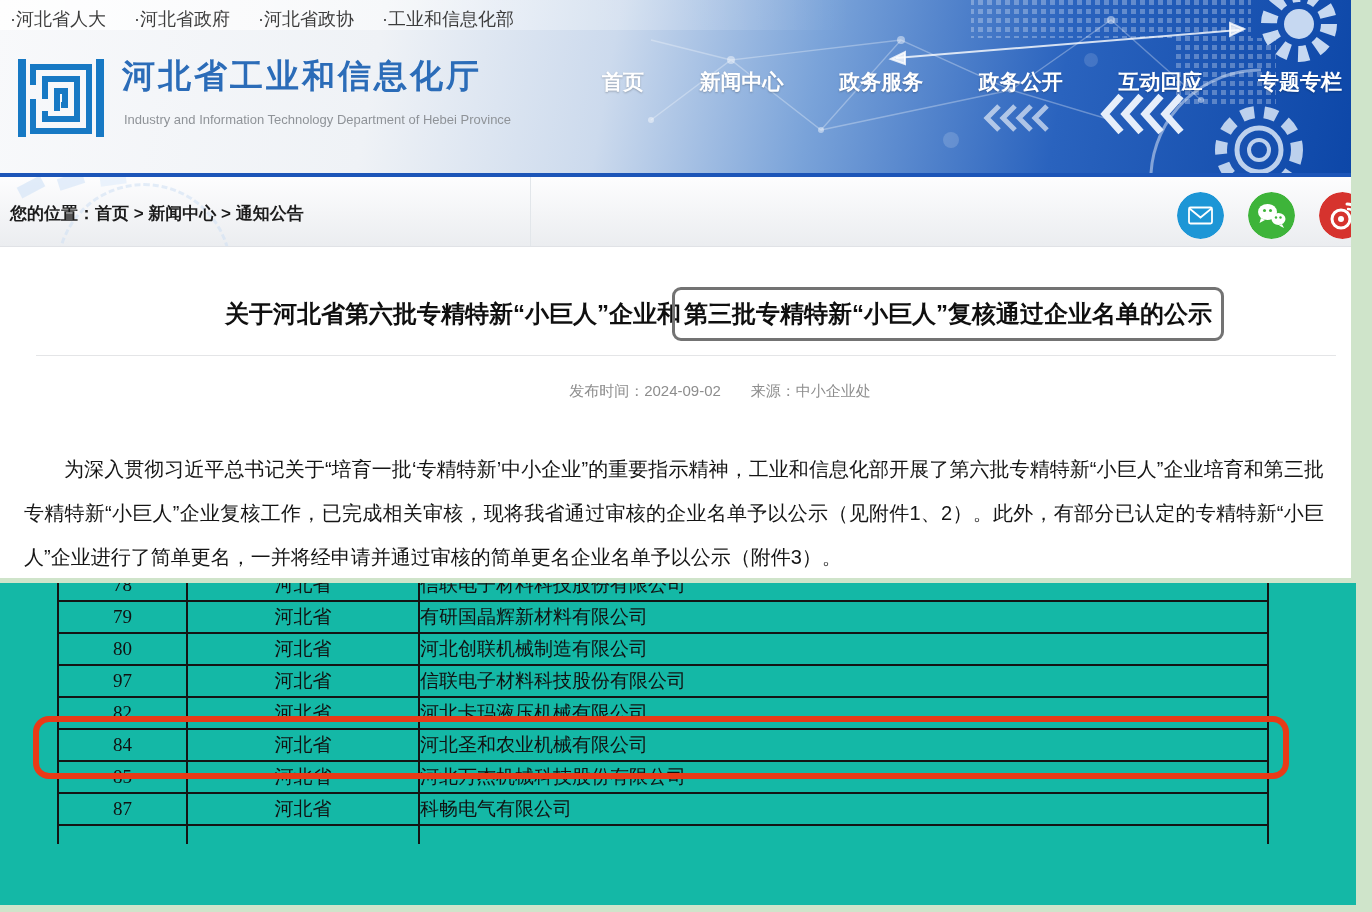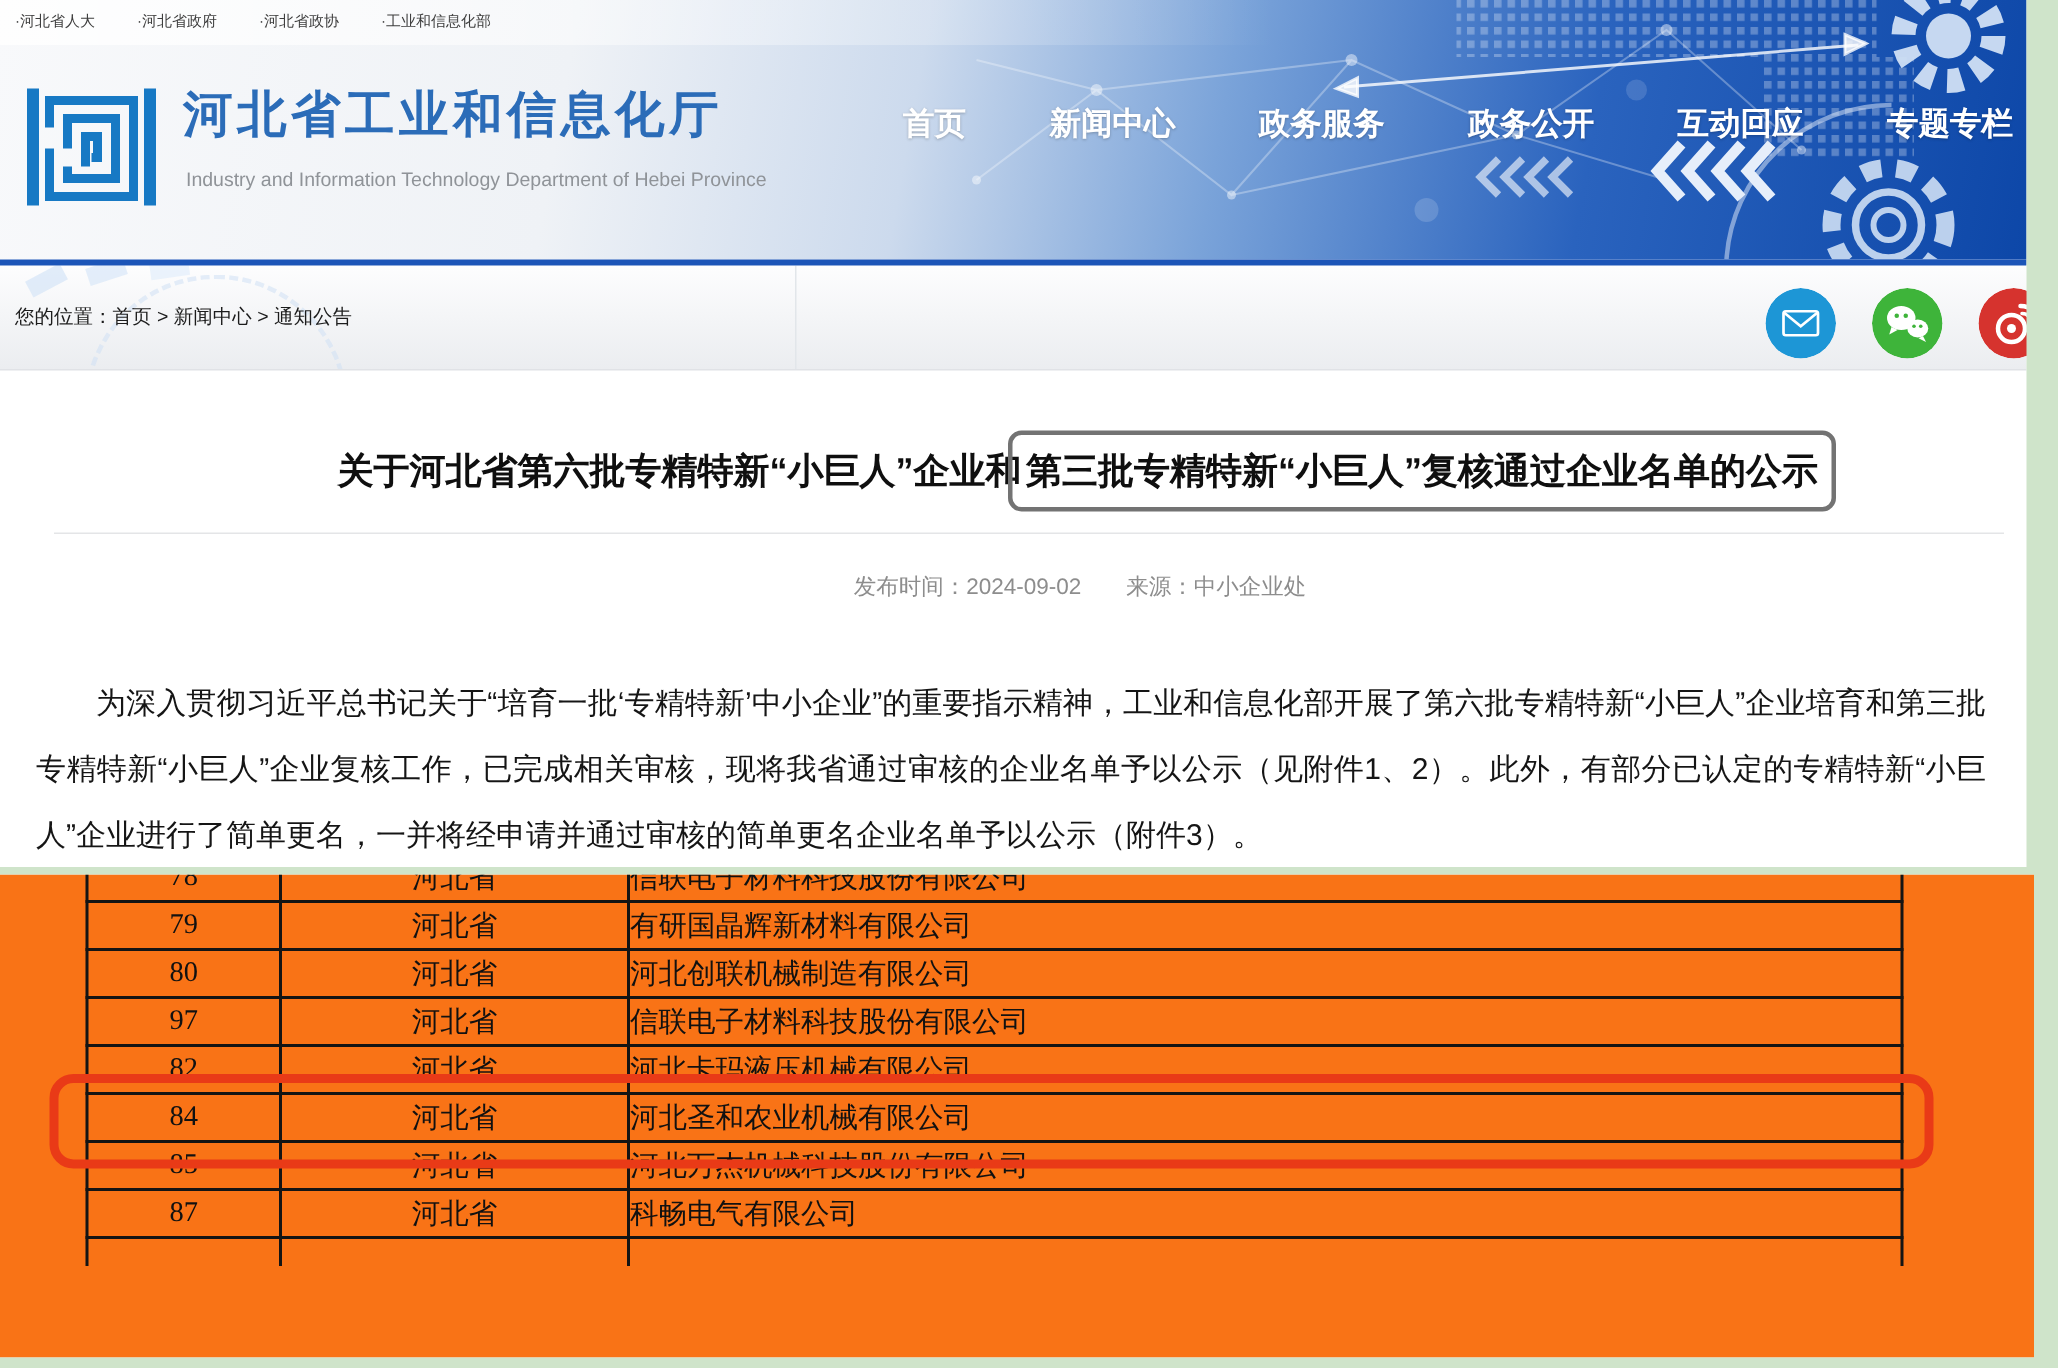--- a/index.html
+++ b/index.html
@@ -10,51 +10,51 @@
   
   .header{
     position:absolute;left:0;top:0;width:1351px;height:173px;overflow:hidden;
     background:linear-gradient(100deg,#f8f9fb 0%,#eff2f6 28%,#ccdaed 45%,#7aa3d9 60%,#2a63be 78%,#0d47a8 100%);
   }
   .toplink-strip{
     position:absolute;left:0;top:0;width:1000px;height:30px;
     background:linear-gradient(90deg,rgba(255,255,255,.85),rgba(255,255,255,0) 85%);
   }
   .top-links{position:absolute;left:10px;top:7px;display:flex;gap:28px;z-index:3;}
-  .top-links span{font-size:10px;color:#3d3d3d;cursor:pointer;}
+  .top-links span{font-size:18px;color:#3d3d3d;cursor:pointer;}
   .logo{position:absolute;left:16px;top:52px;z-index:3;}
   .org-cn{position:absolute;left:122px;top:54px;font-size:33px;font-weight:bold;color:#2b6cb8;letter-spacing:3px;z-index:3;white-space:nowrap;}
   .org-en{position:absolute;left:124px;top:112px;font-size:13px;color:#8f9398;z-index:3;white-space:nowrap;}
   .nav{position:absolute;left:602px;top:68px;width:740px;display:flex;justify-content:space-between;z-index:3;}
   .nav-item{color:#fff;font-size:21px;font-weight:bold;cursor:pointer;text-shadow:0 1px 2px rgba(0,0,0,.25);white-space:nowrap;}
   .deco{position:absolute;right:0;top:0;z-index:1;}
   .divider-blue{position:absolute;left:0;top:173px;width:1351px;height:4px;background:#1c55b8;z-index:4;}
   
   .crumbbar{position:absolute;left:0;top:177px;width:1351px;height:69px;overflow:hidden;
     background:linear-gradient(#fdfdfe,#ebedf0);border-bottom:1px solid #e0e2e6;}
   .crumb-deco1{position:absolute;left:56px;top:6px;width:170px;height:170px;border:3px dashed #cfe0f4;border-radius:50%;opacity:.55;}
   .crumb-deco2{position:absolute;left:18px;top:4px;width:26px;height:12px;background:#d9e7f8;transform:rotate(-28deg);opacity:.8;}
   .crumb-deco3{position:absolute;left:58px;top:-2px;width:26px;height:12px;background:#d9e7f8;transform:rotate(-18deg);opacity:.7;}
   .crumb-deco4{position:absolute;left:100px;top:-4px;width:26px;height:12px;background:#e3eefb;transform:rotate(-8deg);opacity:.7;}
   .crumb-vline{position:absolute;left:530px;top:0;width:1px;height:69px;background:#e2e6ea;}
-  .crumb-text{position:absolute;left:10px;top:25px;font-size:13px;font-weight:normal;color:#1c1c1c;z-index:2;}
+  .crumb-text{position:absolute;left:10px;top:25px;font-size:17px;font-weight:bold;color:#1c1c1c;z-index:2;}
   .crumb-text .path{cursor:pointer;}
   .social{position:absolute;left:1177px;top:192px;display:flex;gap:24px;z-index:10;}
   .social-icon{width:47px;height:47px;border-radius:50%;cursor:pointer;flex:none;}
   
   .article{position:absolute;left:0;top:246px;width:1372px;z-index:1;}
   .title-row{width:1440px;margin-top:52px;text-align:center;font-size:24px;font-weight:bold;color:#0f0f0f;white-space:nowrap;}
   .hl-box{display:inline-block;border:3px solid #737373;border-radius:9px;padding:8px 9px;margin:-11px -9px;}
   .title-hr{border:none;border-top:1px solid #e4e5e7;margin:25px 36px 0 36px;}
   .meta{width:1440px;margin-top:26px;text-align:center;font-size:15px;color:#8d8d8d;}
   .meta .sep{display:inline-block;width:30px;}
   .para{margin:46px 26px 0 24px;width:1300px;font-size:20px;line-height:44px;color:#151515;text-indent:2em;text-align:justify;}
   
   .table-green-line{position:absolute;left:0;top:578px;width:1372px;height:5px;background:#cfe4ca;z-index:40;}
-  .table-window{position:absolute;left:0;top:583px;width:1356px;height:322px;background:#f97316;overflow:hidden;z-index:20;}
+  .table-window{position:absolute;left:0;top:583px;width:1356px;height:322px;background:#14b8a6;overflow:hidden;z-index:20;}
   table.companies{position:absolute;left:57px;top:-15px;border-collapse:collapse;font-family:"Liberation Serif","DejaVu Serif",serif;}
   table.companies td{border:2px solid #141414;height:30px;padding:0;font-size:19px;color:#111;}
   td.c-no{width:127px;text-align:center;}
   td.c-prov{width:230px;text-align:center;}
   td.c-comp{width:847px;text-align:left;padding-left:8px;}
   tr.partial td{height:18px;border-bottom:none;}
   .row-hl{position:absolute;left:33px;top:716px;width:1256px;height:63px;box-sizing:border-box;
     border:6px solid #e93a17;border-radius:16px;z-index:30;pointer-events:none;}
   
   .green-right-top{position:absolute;left:1351px;top:0;width:21px;height:578px;background:#cfe4ca;z-index:50;}

